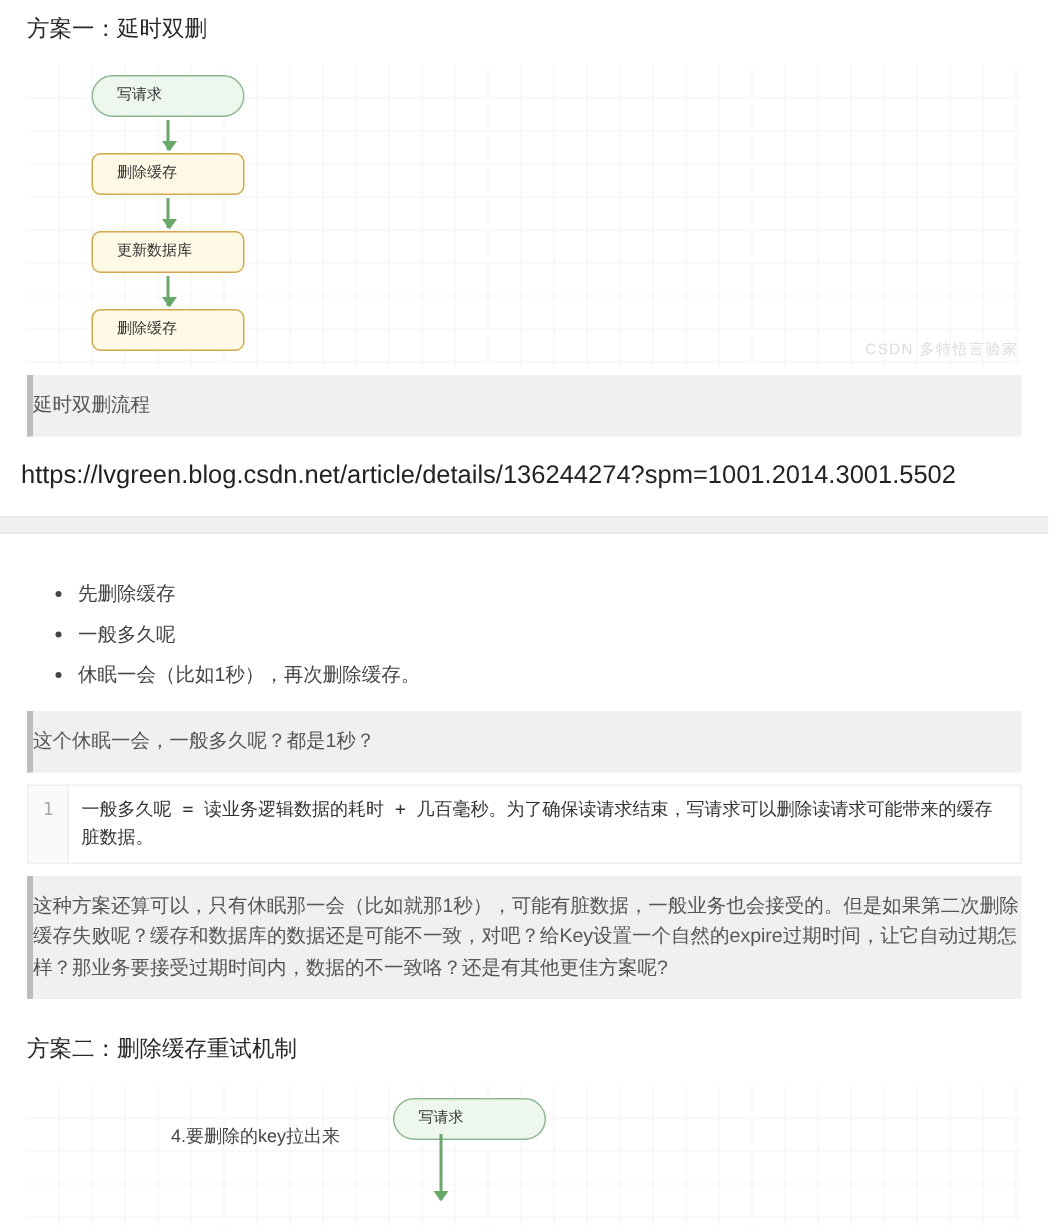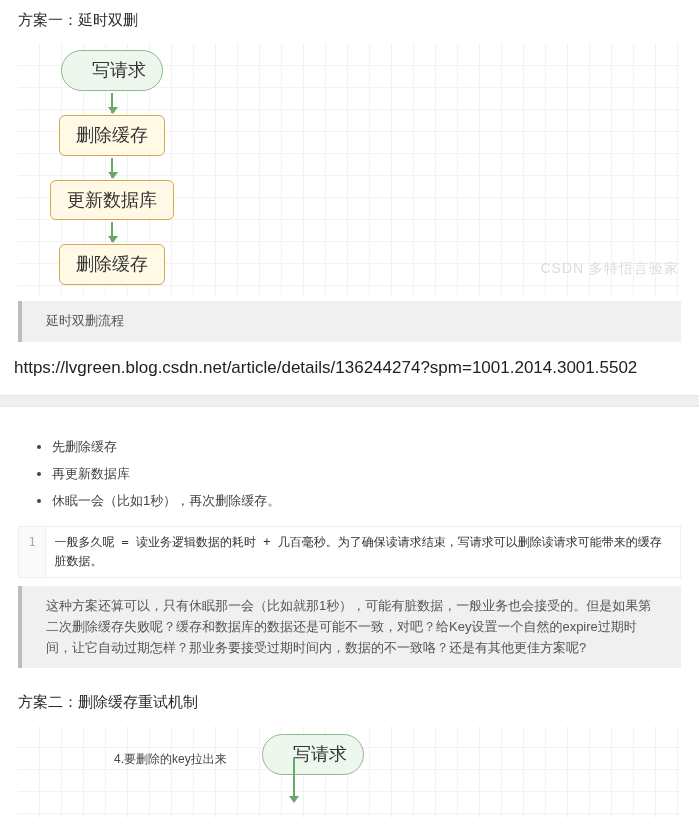--- a/index.html
+++ b/index.html
@@ -3,28 +3,28 @@
 <meta charset="utf-8">
 <style>
   html,body{margin:0;padding:0;background:#fff;font-family:-apple-system,BlinkMacSystemFont,"Segoe UI","PingFang SC","Microsoft YaHei",sans-serif;font-size:14px;color:#333;line-height:1.6}
   .page{width:699px;box-sizing:border-box}
   .section{padding:0 18px}
   h3{font-size:15px;font-weight:400;color:#2a2a2a;margin:8px 0 12px}
 
   
   .grid-bg{background-image:linear-gradient(#f2f2f2 1px,transparent 1px),linear-gradient(90deg,#f2f2f2 1px,transparent 1px);background-size:22px 22px;background-position:-1px -1px;position:relative}
   .flow{padding:6px 0 10px 20px}
-  .node{border-radius:6px;padding:5px 16px;font-size:18px;color:#333;text-align:right;background:#fff9e6;border:1px solid #d4a94a;display:inline-block;min-width:68px}
+  .node{border-radius:6px;padding:5px 16px;font-size:10px;color:#333;text-align:left;background:#fff9e6;border:1px solid #d4a94a;display:inline-block;min-width:68px}
   .node.start{border-radius:22px;background:#edf7ed;border-color:#8fb88f}
   .col{display:flex;flex-direction:column;align-items:center;width:148px}
   .arrow-v{width:0;height:20px;border-left:2px solid #6aa86a;position:relative;margin:2px 0}
   .arrow-v::after{content:"";position:absolute;bottom:-1px;left:-5px;border-left:5px solid transparent;border-right:5px solid transparent;border-top:7px solid #6aa86a}
 
   
-  .bar{background:#f0f0f0;border-left:4px solid #bdbdbd;padding:10px 24px;font-size:13px;color:#555;margin:6px 0}
+  .bar{background:#f0f0f0;border-left:4px solid #bdbdbd;padding:10px 0;font-size:13px;color:#555;margin:6px 0}
   .bar.short{border-left:4px solid #bdbdbd}
 
   .url{font-size:17px;color:#222;padding:6px 14px 14px}
   .bigdiv{height:10px;background:#efefef;border-top:1px solid #e6e6e6;border-bottom:1px solid #e6e6e6;margin-bottom:30px}
 
   ul{margin:0 0 14px 0;padding-left:34px}
   li{font-size:13px;color:#444;margin:6px 0}
 
   
   .codebox{display:flex;font-family:Menlo,Consolas,monospace;font-size:12px;margin:8px 0;border:1px solid #eee}
@@ -32,21 +32,21 @@
   .codebox .src{padding:6px 8px;color:#333}
 
   p{font-size:13px;color:#444;margin:6px 0}
 
   
   .diagram2{height:210px;position:relative;margin-top:6px}
   .lbl{position:absolute;font-size:12px;color:#444;white-space:nowrap}
   .line{position:absolute;background:#6aa86a}
   .line.v{width:2px}
   .ah-d::after{content:"";position:absolute;bottom:-1px;left:-4px;border-left:5px solid transparent;border-right:5px solid transparent;border-top:7px solid #6aa86a}
-  .wm{position:absolute;right:2px;bottom:16px;font-size:14px;color:#dcdcdc;letter-spacing:1px}
+  .wm{position:absolute;right:2px;bottom:2px;font-size:10px;color:#dcdcdc;letter-spacing:1px}
 </style>
 </head>
 <body>
 
 <div class="page">
 
   <div class="section">
     <h3>方案一：延时双删</h3>
     <div class="grid-bg flow">
       <div class="col">
@@ -65,24 +65,25 @@
   <div class="section">
     <div class="bar short">延时双删流程</div>
   </div>
 
   <div class="url">https://lvgreen.blog.csdn.net/article/details/136244274?spm=1001.2014.3001.5502</div>
   <div class="bigdiv"></div>
 
   <div class="section">
     <ul>
       <li>先删除缓存</li>
-      <li>再更新数据库</li>
+      <li>一般多久呢</li>
       <li>休眠一会（比如1秒），再次删除缓存。</li>
     </ul>
 
+    <div class="bar">这个休眠一会，一般多久呢？都是1秒？</div>
 
     <div class="codebox">
       <div class="gutter">1</div>
       <div class="src">一般多久呢 =  读业务逻辑数据的耗时  +  几百毫秒。为了确保读请求结束，写请求可以删除读请求可能带来的缓存脏数据。</div>
     </div>
 
     <div class="bar">这种方案还算可以，只有休眠那一会（比如就那1秒），可能有脏数据，一般业务也会接受的。但是如果第二次删除缓存失败呢？缓存和数据库的数据还是可能不一致，对吧？给Key设置一个自然的expire过期时间，让它自动过期怎样？那业务要接受过期时间内，数据的不一致咯？还是有其他更佳方案呢?</div>
   </div>
 
   <div class="section" style="margin-top:22px">

